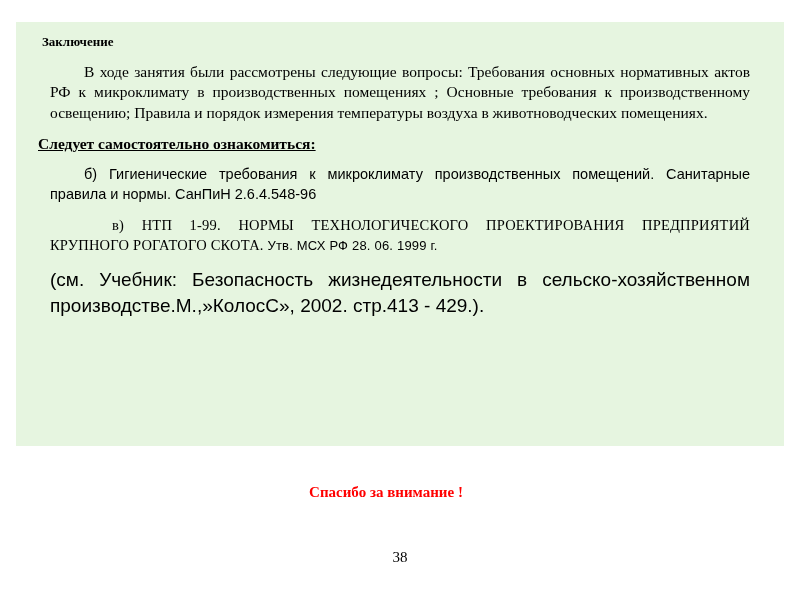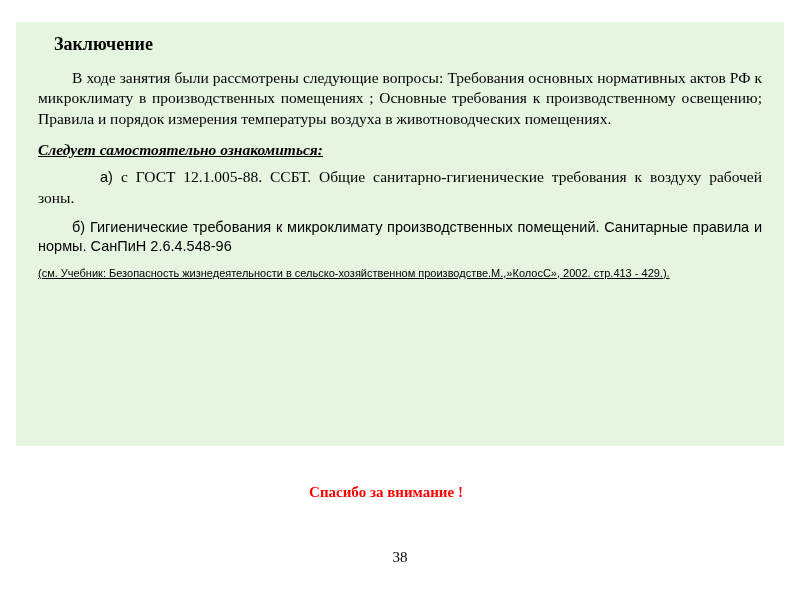--- a/index.html
+++ b/index.html
@@ -26,40 +26,39 @@
     top: 22px;
     width: 768px;
     height: 424px;
     background: #e6f5e0;
     box-sizing: border-box;
     padding: 12px 22px 0 22px;
   }
   .heading {
     font-family: "Liberation Serif", serif;
     font-weight: bold;
-    font-size: 18px;
-    margin: 0 0 10px 16px;
+    font-size: 13px;
+    margin: 0 0 10px 4px;
     line-height: 1.2;
   }
   p {
-    margin: 0;
+    margin: 12px;
   }
   .para {
     font-size: 15.5px;
     line-height: 1.33;
     text-align: justify;
     text-indent: 34px;
     margin-bottom: 12px;
   }
   .para-intro {
     margin-top: 12px;
   }
   .subhead {
     font-size: 15.5px;
-    font-style: italic;
     font-weight: bold;
     text-decoration: underline;
     margin: 0 0 8px 0;
     text-indent: 0;
   }
   .item {
     font-size: 15.5px;
     line-height: 1.34;
     text-align: justify;
     margin-bottom: 9px;
@@ -91,24 +90,23 @@
   .item-g {
     text-indent: 62px;
     font-family: "Liberation Sans", sans-serif;
     font-size: 14.5px;
     margin-top: 14px;
     margin-bottom: 0;
   }
   .item-g-cont {
     text-indent: 0;
     font-family: "Liberation Sans", sans-serif;
-    font-size: 11px;
+    font-size: 19px;
     text-align: justify;
     line-height: 1.34;
-    text-decoration: underline;
   }
   .thanks {
     position: absolute;
     left: 0;
     top: 484px;
     width: 772px;
     text-align: center;
     color: #ff0000;
     font-family: "Liberation Serif", serif;
     font-weight: bold;
@@ -131,30 +129,31 @@
 <div class="slide">
 
   <div class="content-box">
 
     <p class="heading">Заключение</p>
 
     <p class="para para-intro">В ходе занятия были рассмотрены  следующие вопросы: Требования    основных нормативных актов РФ к микроклимату в производственных  помещениях ; Основные требования  к производственному  освещению; Правила и порядок измерения температуры воздуха в животноводческих помещениях.</p>
 
     <p class="subhead">Следует  самостоятельно ознакомиться:</p>
 
-    <p class="item item-a">
-      <span>а)</span>
-      <span class="ser">с ГОСТ 12.1.005-88. ССБТ. Общие санитарно-гигиенические требования к воздуху рабочей зоны.</span>
-    </p>
 
     <p class="item item-b">
       <span>б)</span>
       <span>Гигиенические требования к микроклимату производственных помещений. Санитарные правила и нормы.  СанПиН 2.6.4.548-96</span>
     </p>
 
+    <p class="item item-v">
+      <span>в)</span>
+      <span>НТП  1-99.    НОРМЫ  ТЕХНОЛОГИЧЕСКОГО  ПРОЕКТИРОВАНИЯ ПРЕДПРИЯТИЙ   КРУПНОГО РОГАТОГО СКОТА.</span>
+      <span class="small">Утв. МСХ РФ 28. 06. 1999 г.</span>
+    </p>
 
     <p class="item item-g-cont">(см.      Учебник:     Безопасность     жизнедеятельности     в      сельско-хозяйственном производстве.М.,»КолосС», 2002. стр.413 - 429.).</p>
 
   </div>
 
   <div class="thanks">Спасибо за внимание !</div>
 
   <div class="page-number">38</div>
 
 </div>

